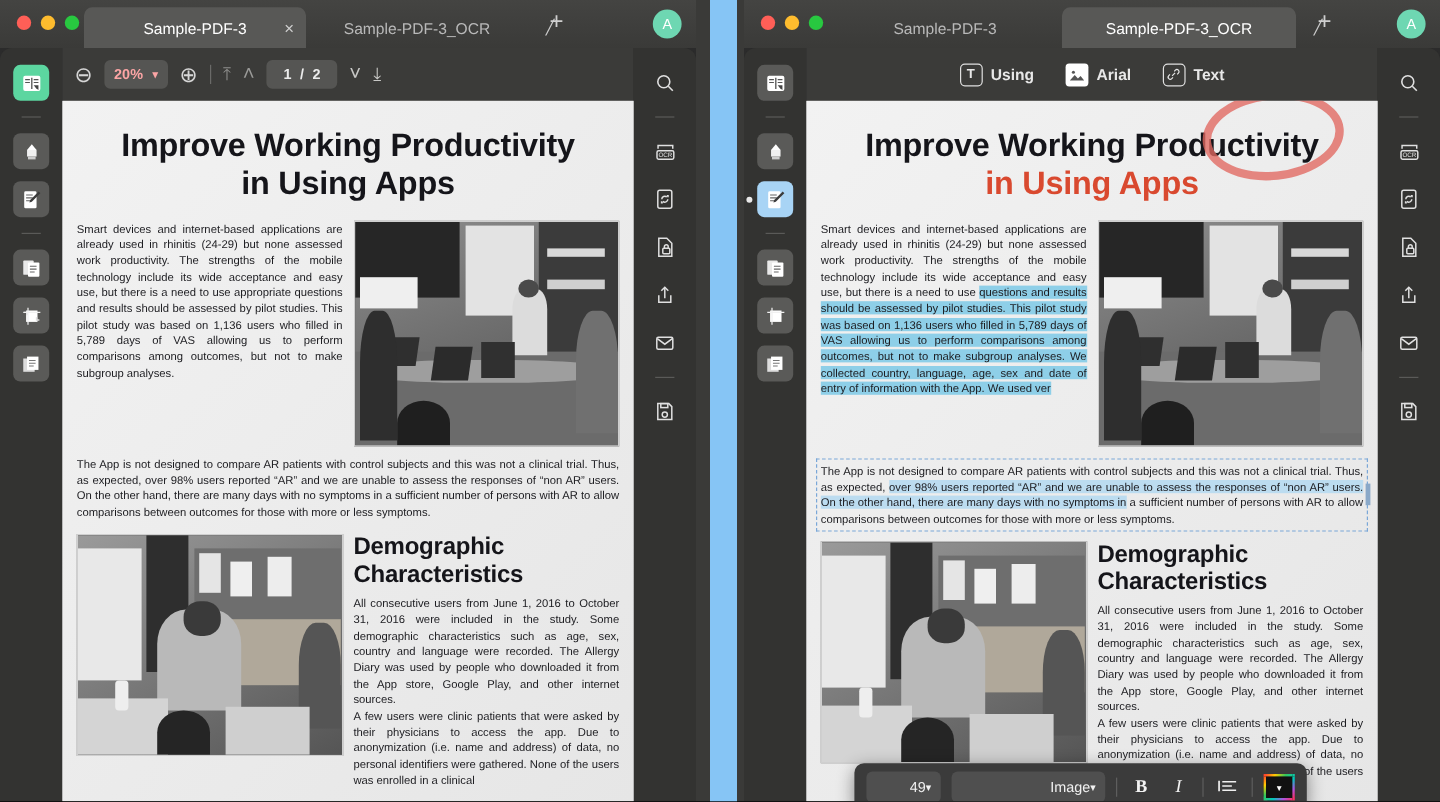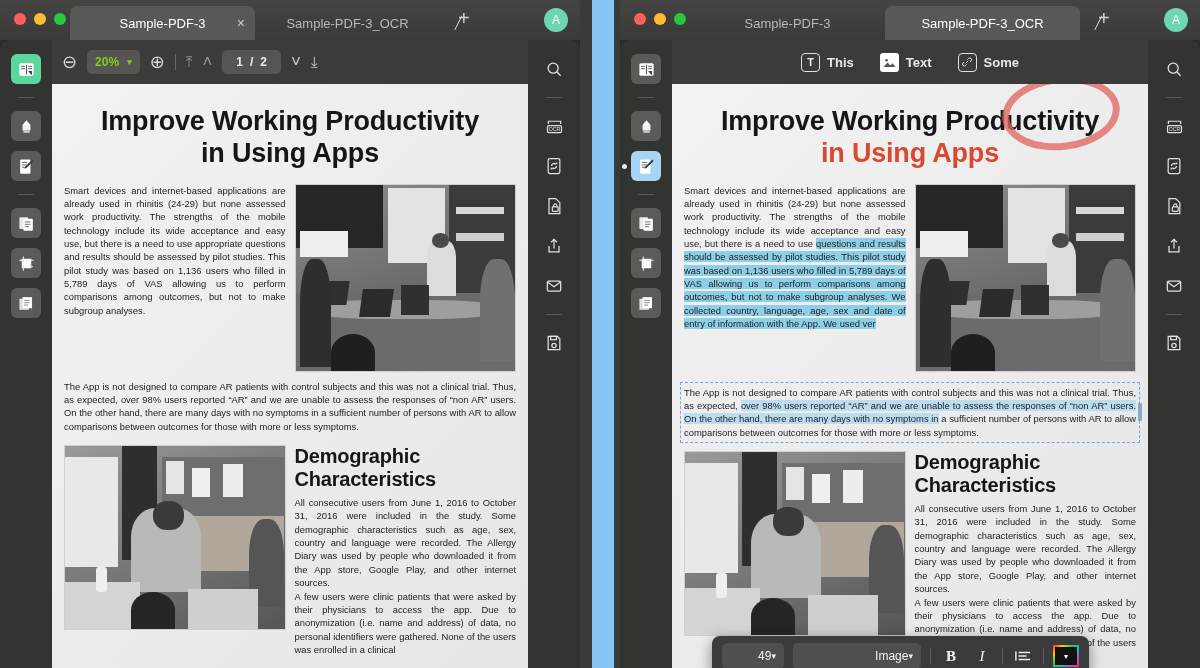--- a/index.html
+++ b/index.html
@@ -50,21 +50,21 @@
   .sep{ width:16px; height:1px; background:#5a5a58; margin:3px 0; }
   .railmark{ position:absolute; left:-9px; width:5px; height:5px; border-radius:50%;
     background:#e8e8e8; }
 
   
   .pane{ flex:1; display:flex; flex-direction:column; min-width:0; }
   .toolbar{ height:44px; background:#3b3b39; display:flex; align-items:center;
     gap:10px; padding:0 10px; flex-shrink:0; }
   .tbtn{ color:#d6d6d6; display:flex; align-items:center; justify-content:center; }
   .zoomsel{ background:#555553; border-radius:5px; height:24px; display:flex;
-    align-items:center; gap:8px; padding:0 8px; color:#84cc16; font-size:12px;
+    align-items:center; gap:8px; padding:0 8px; color:#fca5a5; font-size:12px;
     font-weight:bold; }
   .vsep{ width:1px; height:16px; background:#6a6a68; }
   .pagebox{ background:#555553; border-radius:5px; height:24px; display:flex;
     align-items:center; gap:7px; padding:0 14px; color:#ececec; font-size:12px;
     font-weight:bold; }
   .edit-tools{ flex:1; display:flex; align-items:center; justify-content:center; gap:26px; }
   .etool{ display:flex; align-items:center; gap:7px; color:#e8e8e8; font-size:13px;
     font-weight:bold; }
   .etool .gl{ width:19px; height:19px; border:1.4px solid #e0e0e0; border-radius:4px;
     display:flex; align-items:center; justify-content:center; font-size:11px; }
@@ -410,41 +410,41 @@
         </div>
       </div>
 
       <div class="pane">
         <div class="toolbar">
           <div class="edit-tools">
             <div class="etool">
               <span class="gl">
                 <span>T</span>
               </span>
-              <span>This</span>
+              <span>Using</span>
             </div>
             <div class="etool">
               <span class="gl" style="border:none;background:#fff;color:#444;border-radius:3px">
                 <svg width="15" height="13" viewBox="0 0 20 16">
                   <rect width="20" height="16" rx="2" fill="#fff"></rect>
                   <circle cx="6" cy="5" r="1.7" fill="#555"></circle>
                   <path d="M2 14l5.5-6L11 12l3-3 4 5z" fill="#555"></path>
                 </svg>
               </span>
-              <span>Text</span>
+              <span>Arial</span>
             </div>
             <div class="etool">
               <span class="gl">
                 <svg width="12" height="12" viewBox="0 0 24 24" fill="none" stroke="#e8e8e8" stroke-width="2">
                   <path d="M9.5 14.5l5-5"></path>
                     <path d="M13 7l2-2a3.5 3.5 0 115 5l-2 2"></path>
                   <path d="M11 17l-2 2a3.5 3.5 0 11-5-5l2-2"></path>
                 </svg>
               </span>
-              <span>Some</span>
+              <span>Text</span>
             </div>
           </div>
         </div>
 
         <div class="canvas">
           <div class="page">
             <div class="doctitle">
               <div>Improve Working Productivity</div>
               <div class="l2 red">in Using Apps</div>
             </div>

